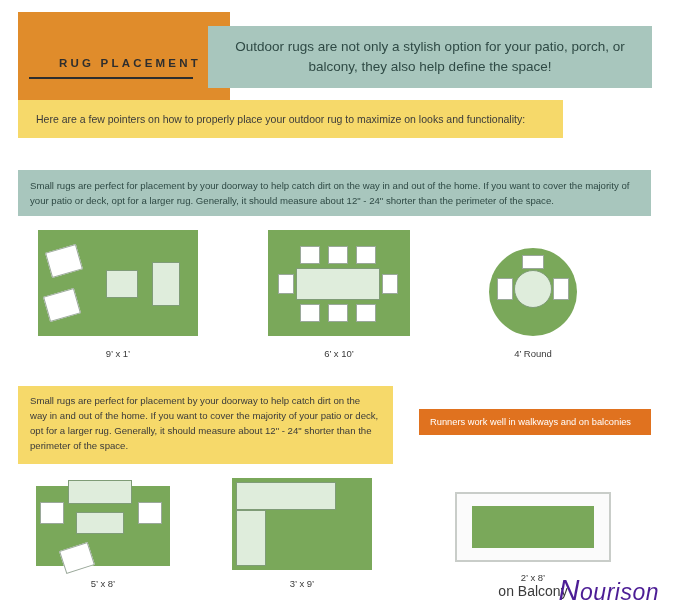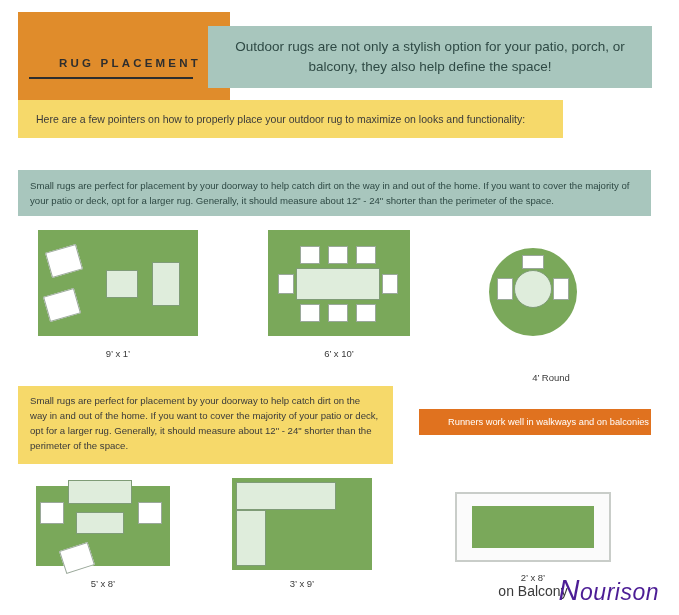--- a/index.html
+++ b/index.html
@@ -161,21 +161,21 @@
     left: 419px;
     top: 409px;
     width: 232px;
     height: 26px;
     background: #e0721f;
     display: flex;
     align-items: center;
   }
   .orange-strip span {
     display: block;
-    padding-left: 29px;
+    padding-left: 11px;
     font-size: 9.3px;
     color: #ffffff;
   }
 
   
   .logo {
     position: absolute;
     right: 20px;
     bottom: 8px;
     font-family: Liberation Sans, sans-serif;
@@ -238,21 +238,21 @@
     <div class="fur-white" style="left:382px; top:274px; width:16px; height:20px;"></div>
     <div class="caption" style="left:268px; top:348px; width:142px;">6’ x 10’</div>
   </div>
 
   <div>
     <div class="rug" style="left:489px; top:248px; width:88px; height:88px; border-radius:50%;"></div>
     <div class="fur-fill" style="left:514px; top:270px; width:38px; height:38px; border-radius:50%;"></div>
     <div class="fur-white" style="left:497px; top:278px; width:16px; height:22px;"></div>
     <div class="fur-white" style="left:553px; top:278px; width:16px; height:22px;"></div>
     <div class="fur-white" style="left:522px; top:255px; width:22px; height:14px;"></div>
-    <div class="caption" style="left:507px; top:348px; width:88px;margin-top:24px;">4’ Round</div>
+    <div class="caption" style="left:489px; top:348px; width:88px;">4’ Round</div>
   </div>
 
   <div class="yellow-block2">
     <span>Small rugs are perfect for placement by your doorway to help catch dirt on the way in and out of the home. If you want to cover the majority of your patio or deck, opt for a larger rug. Generally, it should measure about 12" - 24" shorter than the perimeter of the space.</span>
   </div>
   <div class="orange-strip">
     <span>Runners work well in walkways and on balconies</span>
   </div>
 
   <div>

